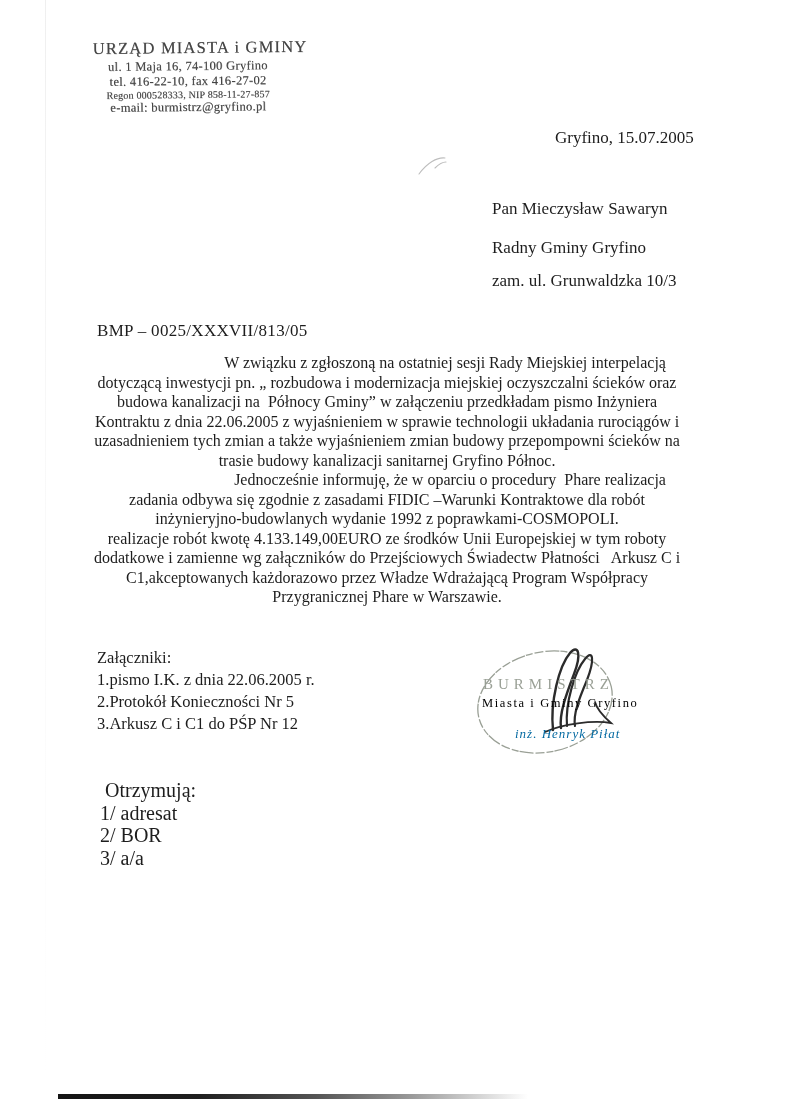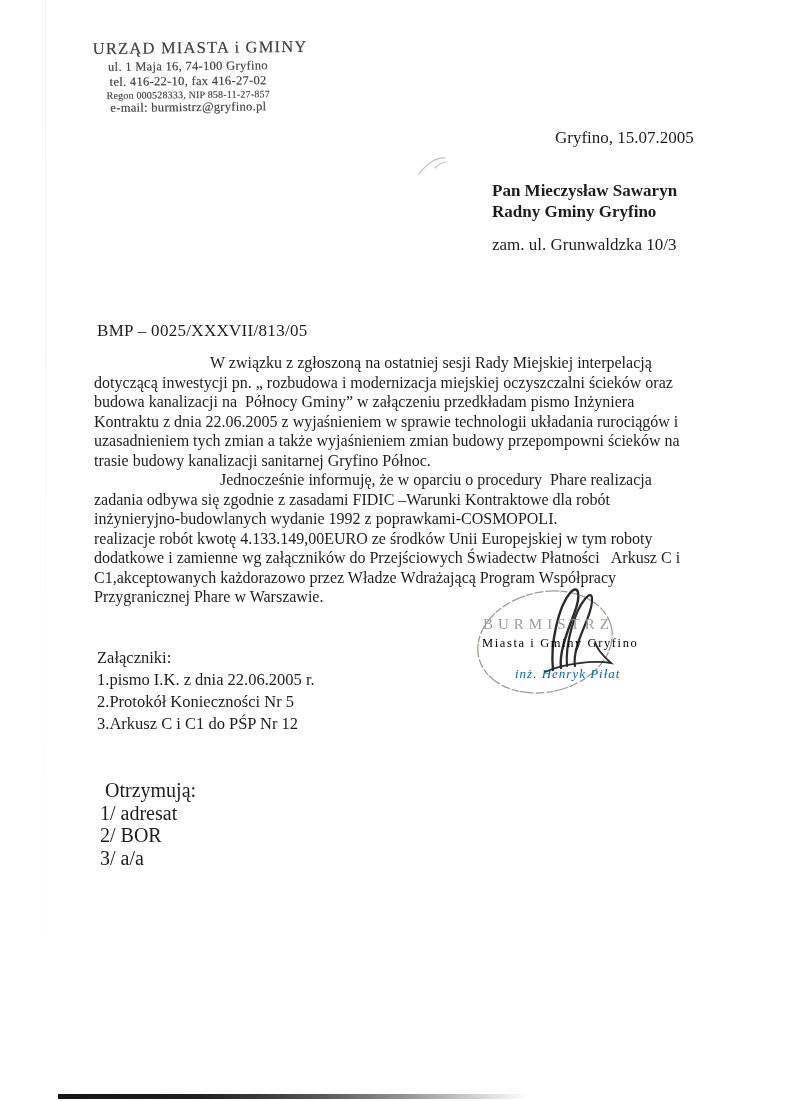--- a/index.html
+++ b/index.html
@@ -23,37 +23,37 @@
   .lh-addr  { font-size:12.5px; letter-spacing:0.3px; white-space:nowrap; margin-top:1px; }
   .lh-tel   { font-size:12.5px; letter-spacing:0.3px; white-space:nowrap; }
   .lh-regon { font-size:10px;   letter-spacing:0.2px; white-space:nowrap; }
   .lh-email { font-size:12.5px; letter-spacing:0.3px; white-space:nowrap; }
 
   .date-line { position:absolute; left:555px; top:88px; font-size:17px;margin-top:40px; }
 
   .pen-mark { position:absolute; left:415px; top:150px; }
 
   .recipient { position:absolute; left:492px; top:180px; font-size:17px; line-height:21px; }
-  .recipient .bold { font-weight:bold; }
+  .recipient .bold { font-weight:normal;margin-top:18px; }
   .recipient .gap  { height:12px; }
 
   .reference { position:absolute; left:97px; top:321px; font-size:17px; letter-spacing:0.3px; }
 
   .body-text { position:absolute; left:94px; top:353px; font-size:16px; line-height:19.5px; }
-  .body-line { white-space:pre; }
+  .body-line { white-space:pre;text-align:center; }
   .indent-a { text-indent:116px; }
   .indent-b { text-indent:126px; }
 
   .attachments { position:absolute; left:97px; top:647px; font-size:16.5px; line-height:22px; }
 
   .distribution { position:absolute; left:100px; top:779px; font-size:20px; line-height:22.5px; }
   .distribution .heading { padding-left:5px; }
 
   
-  .stamp-area { position:absolute; left:455px; top:580px; width:260px; height:140px; }
+  .stamp-area { position:absolute; left:455px; top:640px; width:260px; height:140px; }
   .stamp-title {
     position:absolute; left:28px; top:36px; font-size:15px; letter-spacing:5px;
     color:#9aa096; font-family:"Liberation Serif", serif; white-space:nowrap;
   }
   .stamp-subtitle {
     position:absolute; left:27px; top:56px; font-size:12.5px; letter-spacing:1.6px;
     color:#000000; white-space:nowrap;
   }
   .stamp-signer {
     position:absolute; left:60px; top:86px; font-size:13px; font-style:italic;

